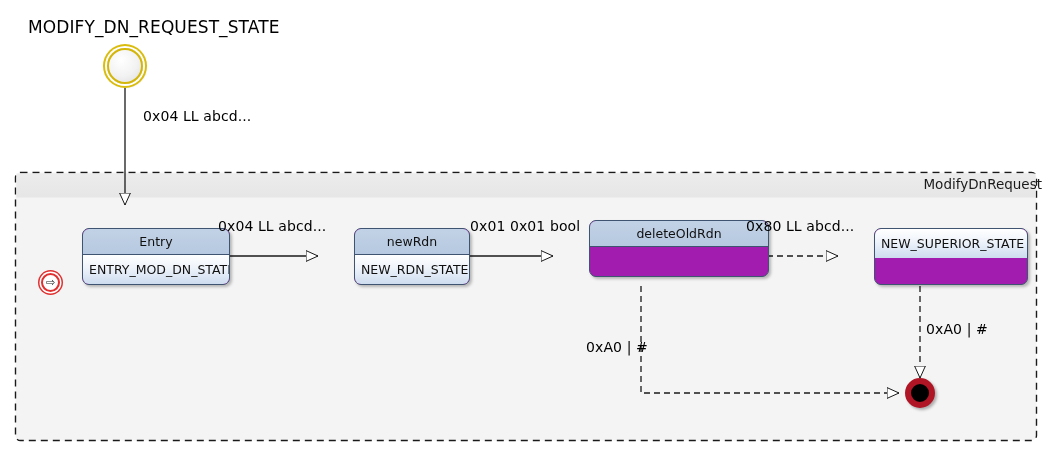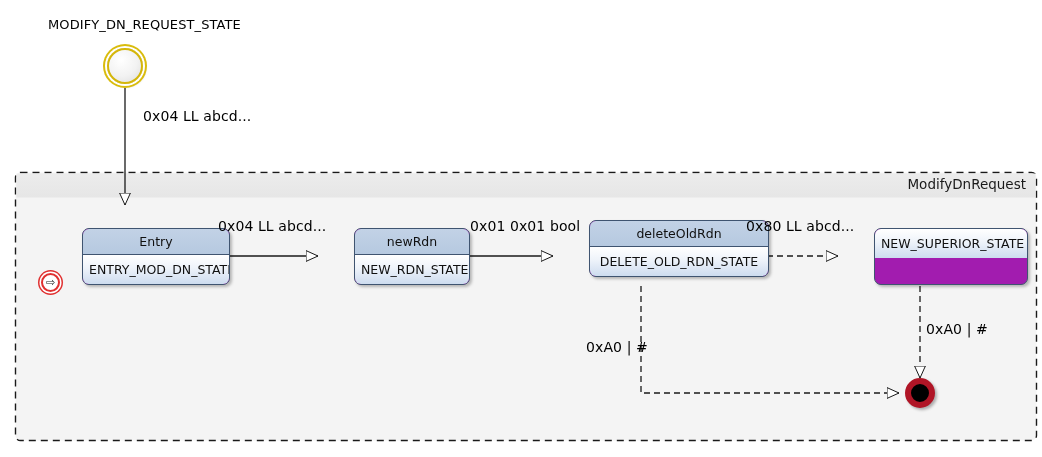--- a/index.html
+++ b/index.html
@@ -138,23 +138,23 @@
 
     <path d="M438,256 L553,256" fill="none" stroke="#1a1a1a" stroke-width="1.3" marker-end="url(#ohead)"></path>
 
     <path d="M727,256 L838,256" fill="none" stroke="#1a1a1a" stroke-width="1.3" stroke-dasharray="6,4" marker-end="url(#oheadD)"></path>
 
     <path d="M641,286 L641,393 L899,393" fill="none" stroke="#1a1a1a" stroke-width="1.3" stroke-dasharray="6,4" marker-end="url(#oheadD)"></path>
 
     <path d="M920,286 L920,378" fill="none" stroke="#1a1a1a" stroke-width="1.3" stroke-dasharray="6,4" marker-end="url(#oheadD)"></path>
   </svg>
 
-  <div class="outer-title" style="right:16px; top:176px;padding-left:28px;">ModifyDnRequest</div>
+  <div class="outer-title" style="right:0; top:176px;padding-left:28px;">ModifyDnRequest</div>
 
-  <div class="lbl" style="left:48px; top:17px; font-size:13px;">MODIFY_DN_REQUEST_STATE</div>
+  <div class="lbl" style="left:28px; top:17px; font-size:17px;">MODIFY_DN_REQUEST_STATE</div>
 
   <div class="start-state" style="left:107px; top:48px;"></div>
 
   <div class="lbl" style="left:143px; top:108px;">0x04 LL abcd...</div>
 
   <div class="state" style="left:50px; top:228px; width:148px; height:57px;">
     <div class="title">Entry</div>
     <div class="body">ENTRY_MOD_DN_STATE</div>
   </div>
 
@@ -164,21 +164,20 @@
 
   <div class="state" style="left:322px; top:228px; width:116px; height:57px;">
     <div class="title">newRdn</div>
     <div class="body">NEW_RDN_STATE</div>
   </div>
 
   <div class="lbl" style="left:458px; top:218px;margin-left:12px;">0x01 0x01 bool</div>
 
   <div class="state" style="left:557px; top:220px; width:180px; height:57px;">
     <div class="title">deleteOldRdn</div>
-    <div class="body">DELETE_OLD_RDN_STATE</div>
   </div>
 
   <div class="lbl" style="left:746px; top:218px;text-align:center;">0x80 LL abcd...</div>
 
   <div class="state" style="left:842px; top:228px; width:154px; height:57px;">
     <div class="body">NEW_SUPERIOR_STATE</div>
   </div>
 
   <div class="lbl" style="left:586px; top:339px;">0xA0 | #</div>
 

